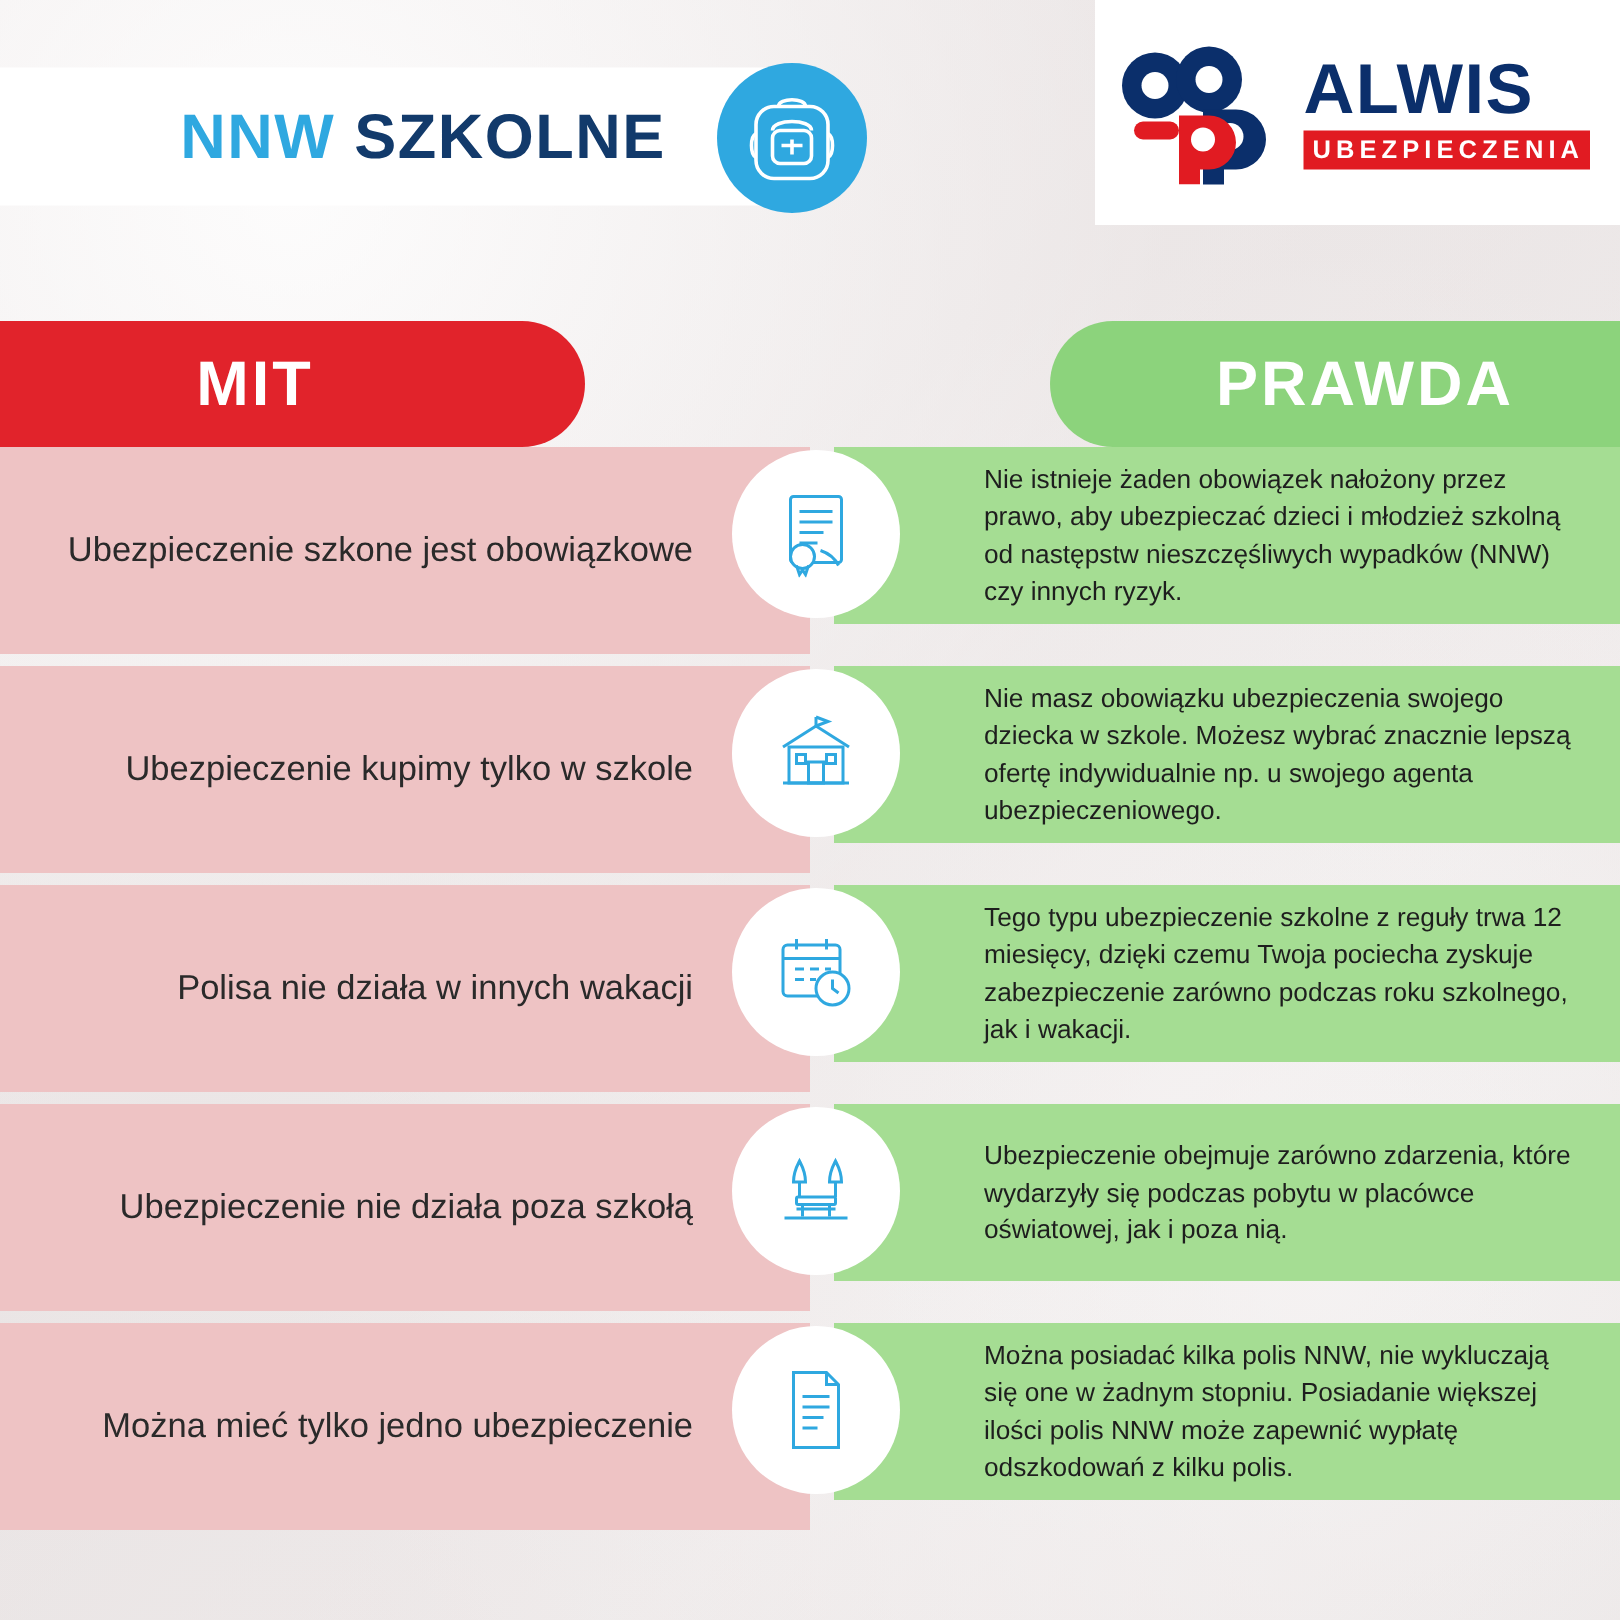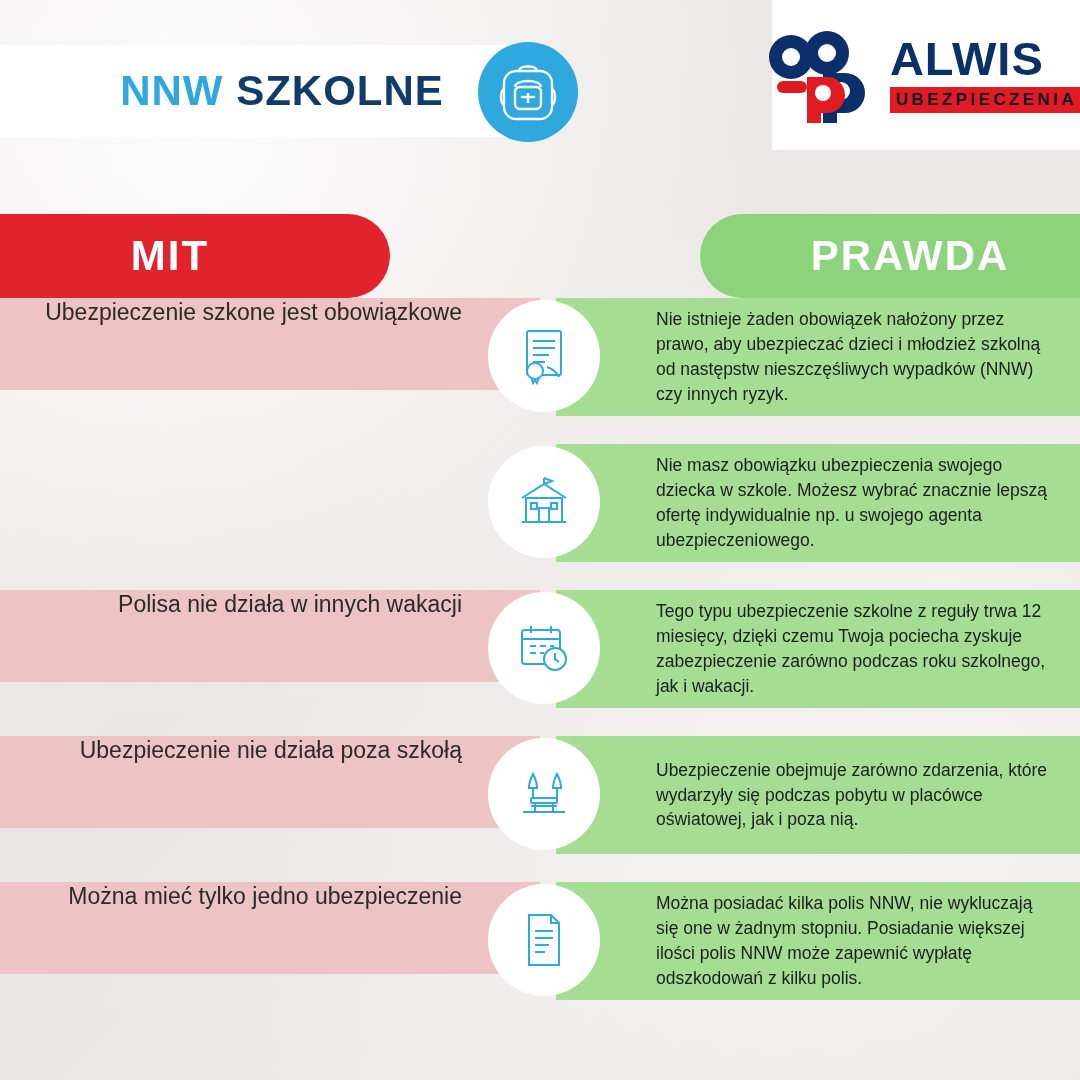--- a/index.html
+++ b/index.html
@@ -66,21 +66,21 @@
     background: #2fa8e0;
     display: flex;
     align-items: center;
     justify-content: center;
   }
 
   .logo-plate {
     position: absolute;
     right: 0;
     top: 0;
-    width: 308px;
+    width: 350px;
     height: 150px;
     background: #ffffff;
     display: flex;
     align-items: center;
     justify-content: center;
     gap: 9px;
     padding-right: 10px;
   }
 
   .logo-mark { width: 120px; height: 96px; flex: none; }
@@ -89,21 +89,21 @@
   .logo-alwis {
     font-size: 47px;
     font-weight: 700;
     color: #0b2f6b;
     letter-spacing: 1px;
     line-height: 0.95;
   }
   .logo-sub {
     margin-top: 5px;
     background: #e11b22;
-    color: #0f172a;
+    color: #ffffff;
     font-size: 17px;
     font-weight: 700;
     letter-spacing: 3.4px;
     text-align: center;
     padding: 3px 4px 3px 6px;
   }
 
   
   .banner {
     position: absolute;
@@ -149,24 +149,24 @@
     height: 118px;
     margin-bottom: 28px;
   }
   .row:last-child { margin-bottom: 0; }
 
   .myth {
     position: absolute;
     left: 0;
     top: 0;
     width: 540px;
-    height: 92px;
+    height: 138px;
     background: #eec3c4;
     display: flex;
-    align-items: flex-start;
+    align-items: center;
     justify-content: flex-end;
     padding-right: 78px;
   }
   .myth-text {
     color: #2a2a2a;
     font-size: 23px;
     line-height: 1.3;
     text-align: right;
     font-weight: 400;
   }
@@ -277,20 +277,23 @@
         <line x1="16" y1="28" x2="32" y2="28"></line>
         <line x1="16" y1="35" x2="28" y2="35"></line>
         <circle cx="18" cy="44" r="8" fill="#ffffff"></circle>
         <path d="M14 50 l2 6 l2-3 l2 3 l2-6"></path>
         <path d="M30 40 c6 2 10 6 12 10"></path>
       </svg>
     </div>
   </div>
 
   <div class="row">
+    <div class="myth">
+      <div class="myth-text">Ubezpieczenie kupimy tylko w szkole</div>
+    </div>
     <div class="truth">
       <div class="truth-text">Nie masz obowiązku ubezpieczenia swojego dziecka w szkole. Możesz wybrać znacznie lepszą ofertę indywidualnie np. u swojego agenta ubezpieczeniowego.</div>
     </div>
     <div class="icon-circle">
       <svg width="56" height="56" viewBox="0 0 56 56" fill="none" stroke="#2fa8e0" stroke-width="2">
         <path d="M6 24 L28 10 L50 24"></path>
         <rect x="10" y="24" width="36" height="24"></rect>
         <rect x="23" y="34" width="10" height="14"></rect>
         <rect x="15" y="29" width="6" height="6"></rect>
         <rect x="35" y="29" width="6" height="6"></rect>

